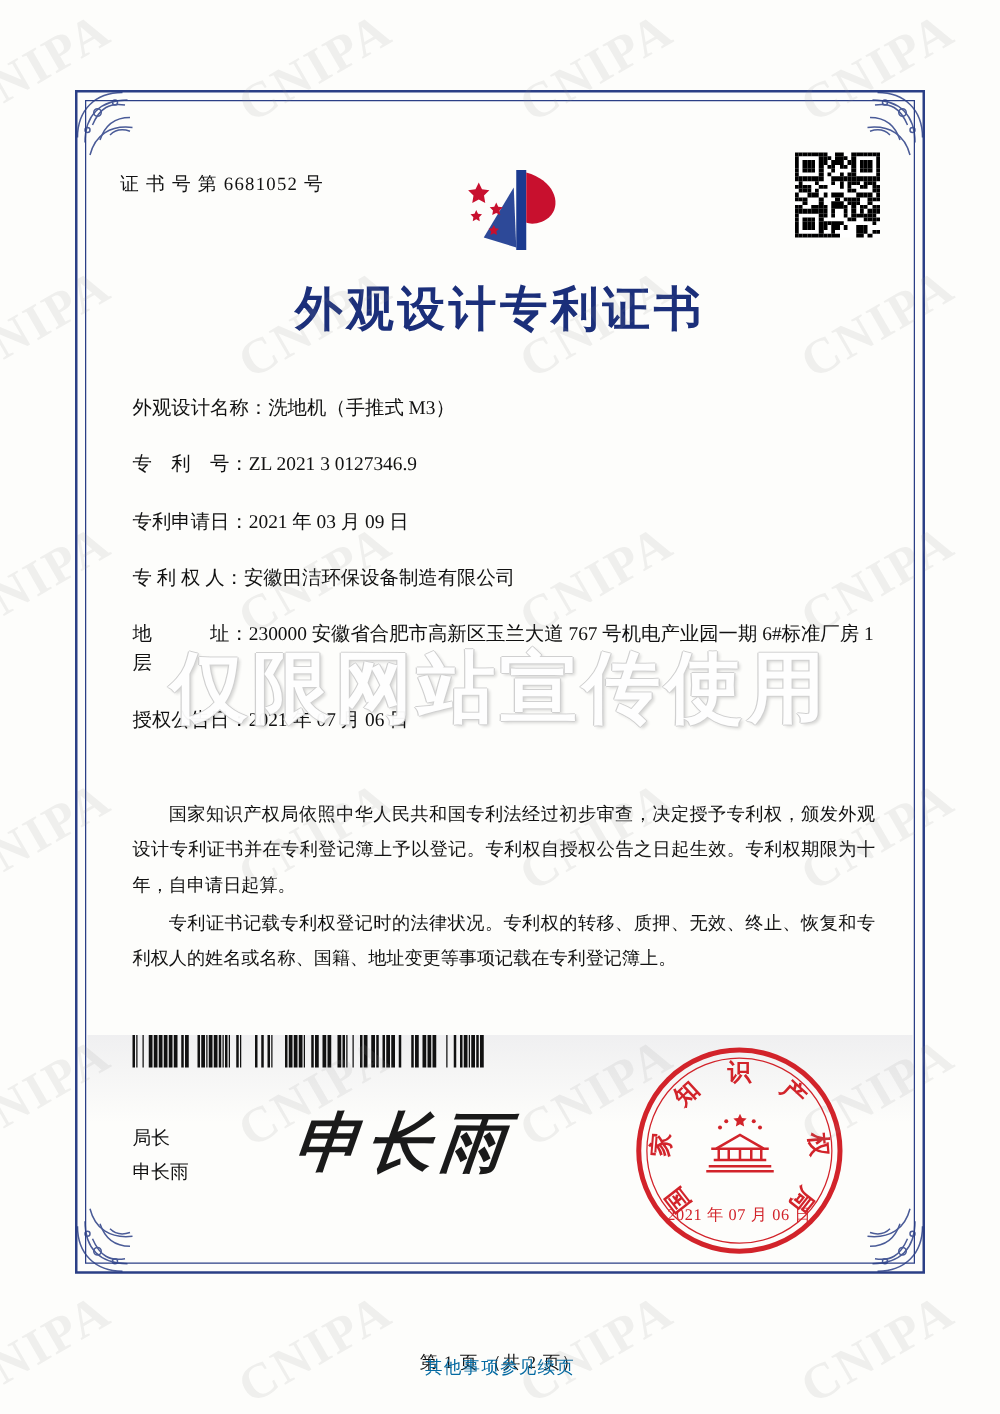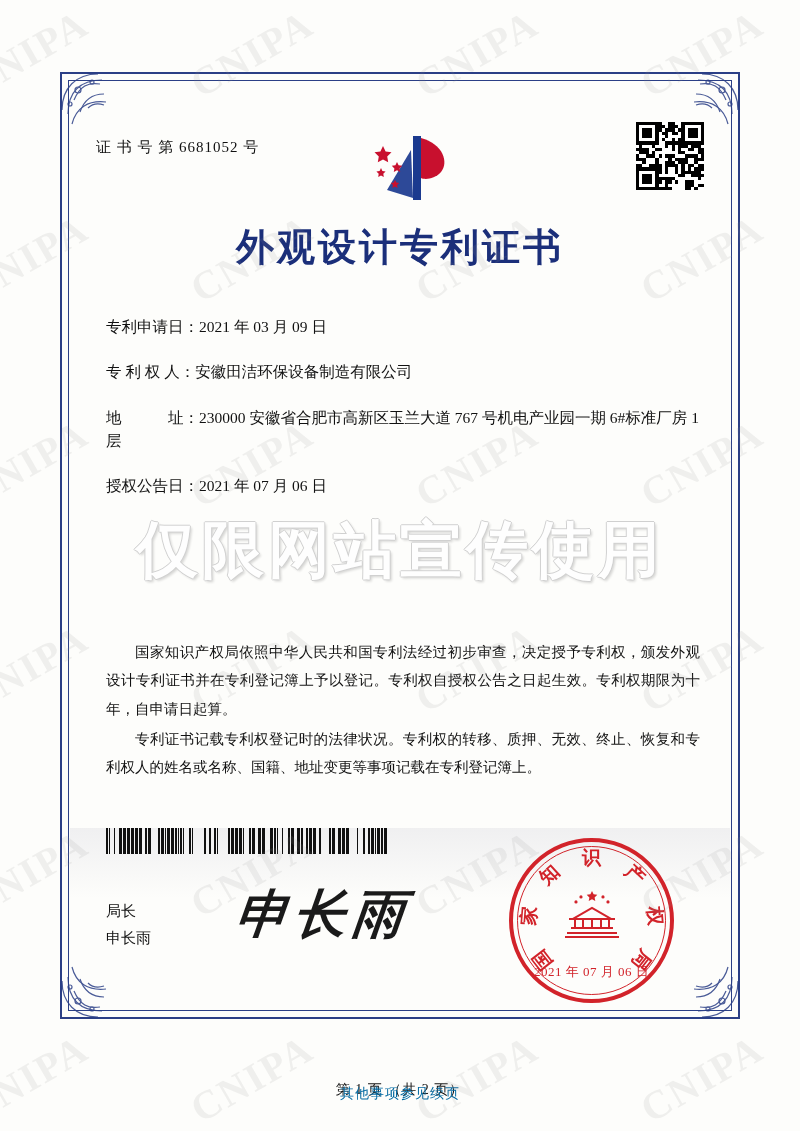--- a/index.html
+++ b/index.html
@@ -659,20 +659,26 @@
         <path d="M72 34 l1.6 3.3 3.6.5 -2.6 2.6 .6 3.6 -3.2-1.7 -3.2 1.7 .6-3.6 -2.6-2.6 3.6-.5z"></path>
         <path d="M56 40 l1.4 2.9 3.2.5 -2.3 2.3 .5 3.2 -2.8-1.5 -2.8 1.5 .5-3.2 -2.3-2.3 3.2-.5z"></path>
         <path d="M70 52 l1.3 2.6 2.9.4 -2.1 2 .5 2.9 -2.6-1.4 -2.6 1.4 .5-2.9 -2.1-2 2.9-.4z"></path>
       </g>
     </svg>
 
     <div class="doc-title">外观设计专利证书</div>
 
     <div class="fields">
       <div class="frow">
+        <span class="flabel">外观设计名称：</span><span class="fval">洗地机（手推式 M3）</span>
+      </div>
+      <div class="frow">
+        <span class="flabel">专　利　号：</span><span class="fval">ZL 2021 3 0127346.9</span>
+      </div>
+      <div class="frow">
         <span class="flabel">专利申请日：</span><span class="fval">2021 年 03 月 09 日</span>
       </div>
       <div class="frow">
         <span class="flabel">专 利 权 人：</span><span class="fval">安徽田洁环保设备制造有限公司</span>
       </div>
       <div class="frow">
         <span class="flabel">地　　　址：</span><span class="fval">230000 安徽省合肥市高新区玉兰大道 767 号机电产业园一期 6#标准厂房 1 层</span>
       </div>
       <div class="frow two">
         <span class="flabel">授权公告日：</span><span class="fval">2021 年 07 月 06 日</span>

